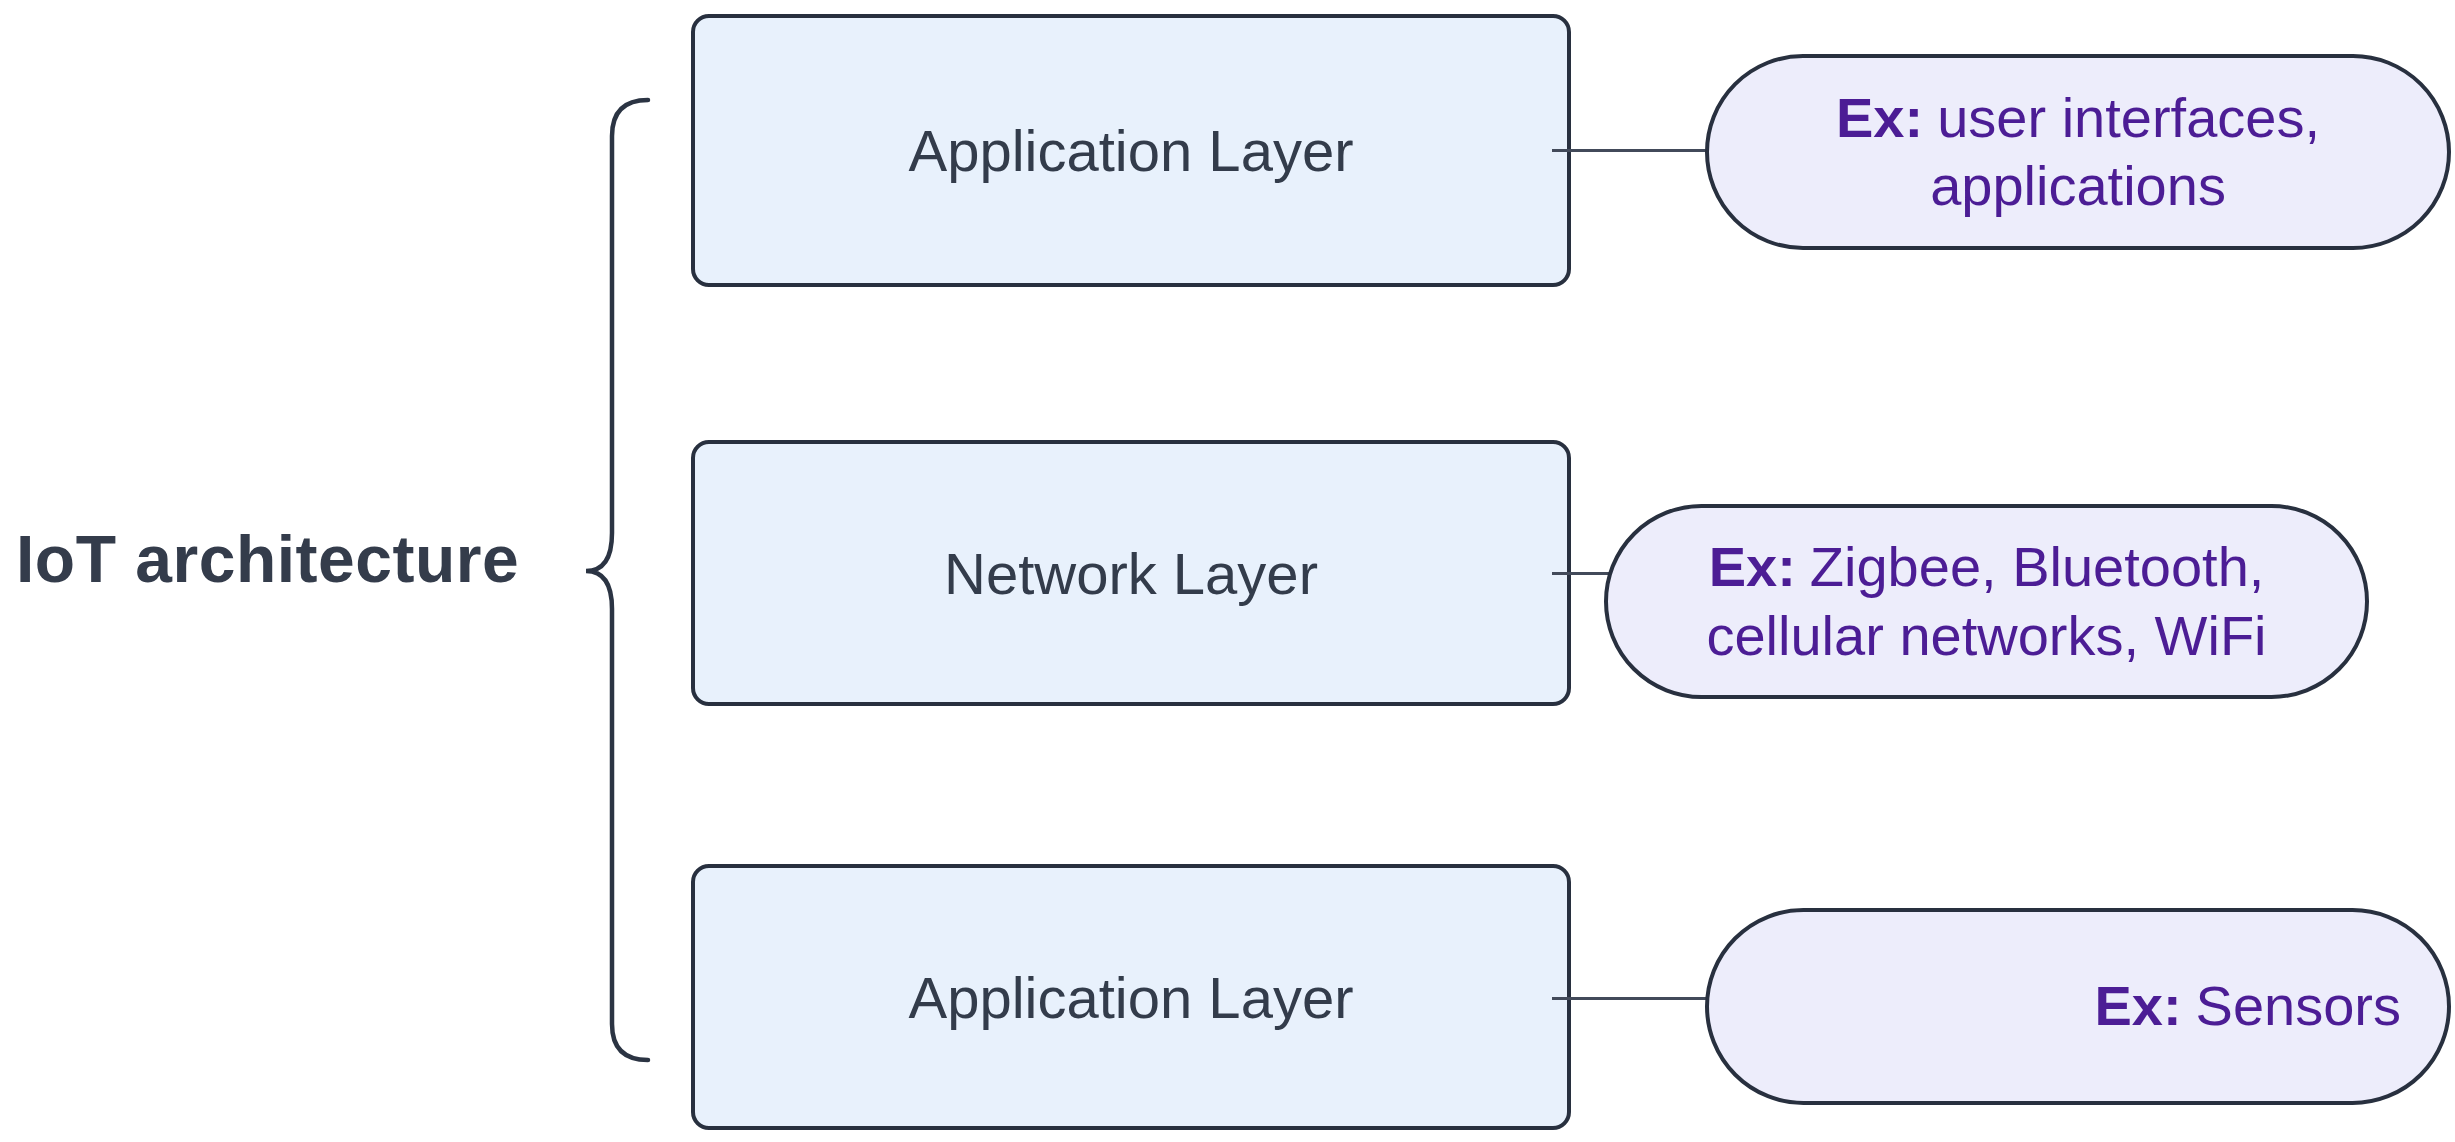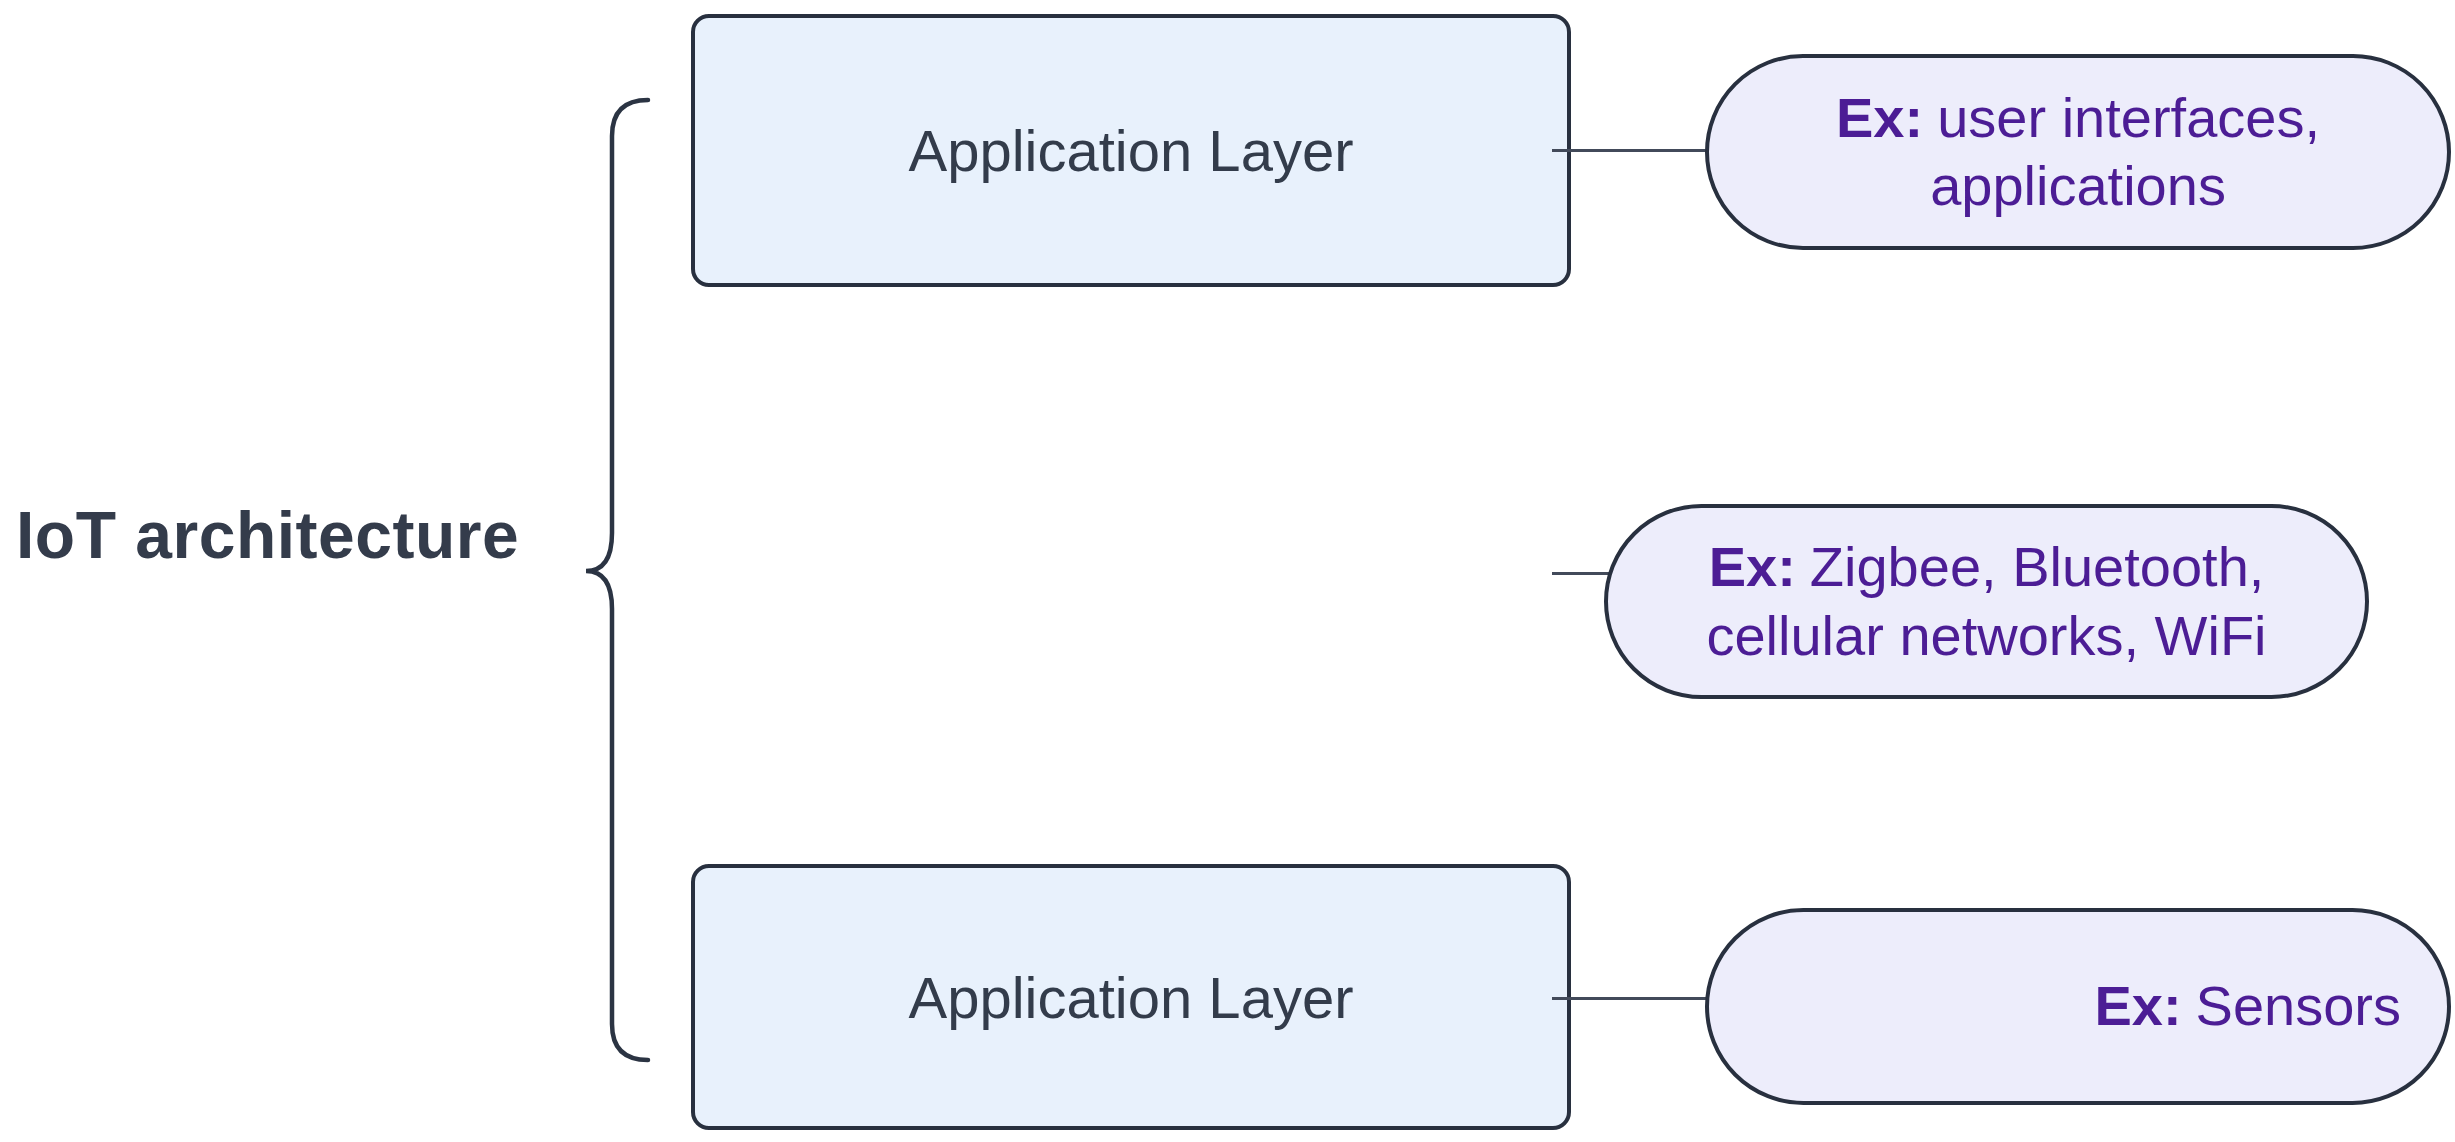--- a/index.html
+++ b/index.html
@@ -13,21 +13,21 @@
     width: 2455px;
     height: 1142px;
     background: #ffffff;
     overflow: hidden;
   }
 
   
   .diagram-title {
     position: absolute;
     left: 16px;
-    top: 537px;
+    top: 561px;
     transform: translateY(-52%);
     font-size: 66px;
     font-weight: 700;
     letter-spacing: 0.5px;
     color: #343c4b;
     white-space: nowrap;
   }
 
   
   .brace-svg {
@@ -112,20 +112,23 @@
   <div class="layer-box box-application">
     <span class="layer-label">Application Layer</span>
   </div>
   <div class="connector connector-1"></div>
   <div class="example-pill pill-application">
     <span class="pill-text">
       <span class="ex-prefix">Ex:</span><span>user interfaces, applications</span>
     </span>
   </div>
 
+  <div class="layer-box box-network">
+    <span class="layer-label">Network Layer</span>
+  </div>
   <div class="connector connector-2"></div>
   <div class="example-pill pill-network">
     <span class="pill-text">
       <span class="ex-prefix">Ex:</span><span>Zigbee, Bluetooth, cellular networks, WiFi</span>
     </span>
   </div>
 
   <div class="layer-box box-perception">
     <span class="layer-label">Application Layer</span>
   </div>

